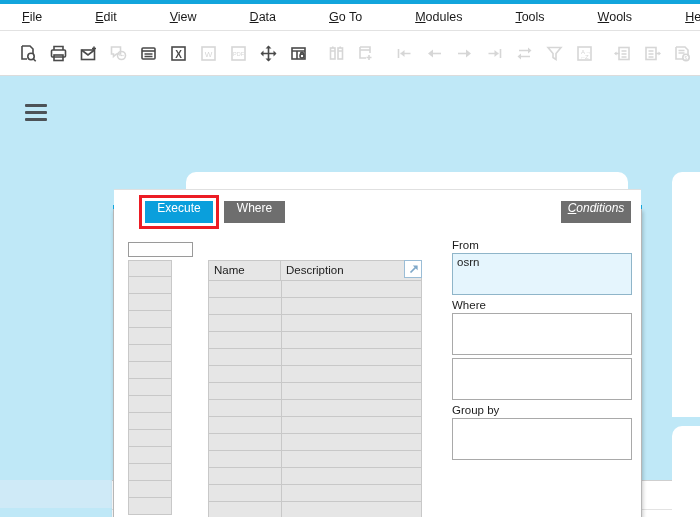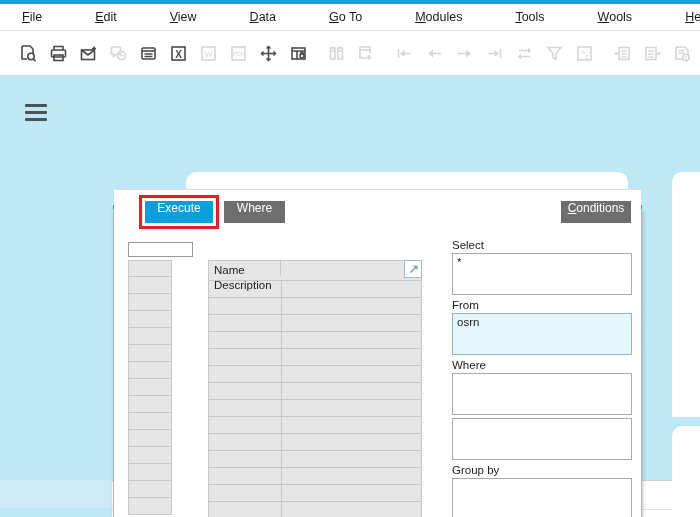--- a/index.html
+++ b/index.html
@@ -226,21 +226,20 @@
     left: 94px; top: 26px;
     width: 214px;
     border: 1px solid #c8c8c8;
     box-sizing: border-box;
   }
   .nd-head {
     display: flex;
     height: 19px;
     background: #e6e6e6;
     border-bottom: 1px solid #c8c8c8;
-    flex-direction: column;
   }
   .nd-head div {
     font-size: 11.5px;
     color: #202020;
     padding: 3px 0 0 5px;
     box-sizing: border-box;
   }
   .nd-c1 { width: 72px; border-right: 1px solid #c8c8c8; }
   .nd-c2 { flex: 1; }
   .nd-row {
@@ -316,20 +315,21 @@
     width: 68px;
     background: #0a9fdc;
   }
   .btn-close {
     left: 110px; top: 11px;
     width: 61px;
   }
   .btn-conditions {
     right: 10px; top: 11px;
     width: 70px;
+    font-style: italic;
   }
   .highlight-box {
     position: absolute;
     left: 25px; top: 5px;
     width: 80px; height: 34px;
     border: 3px solid #ec1c24;
     box-sizing: border-box;
     pointer-events: none;
   }
 </style>
@@ -668,24 +668,20 @@
         <div class="expand-arrow">
           <svg width="13" height="13" viewBox="0 0 13 13">
               <path stroke="#7fa8c9" stroke-width="1.7" fill="none" d="M3.5 9.5L9.5 3.5"></path>
               <path fill="#7fa8c9" d="M10.6 2.4V7.2L5.8 2.4z"></path>
             </svg>
         </div>
       </div>
 
       <div class="fields">
         <div class="fgroup">
-          <div class="flabel">Select</div>
-          <div class="fbox">*</div>
-        </div>
-        <div class="fgroup">
           <div class="flabel">From</div>
           <div class="fbox focused">osrn</div>
         </div>
         <div class="fgroup">
           <div class="flabel">Where</div>
           <div class="fbox"></div>
         </div>
         <div class="fgroup">
           <div class="fbox"></div>
         </div>

